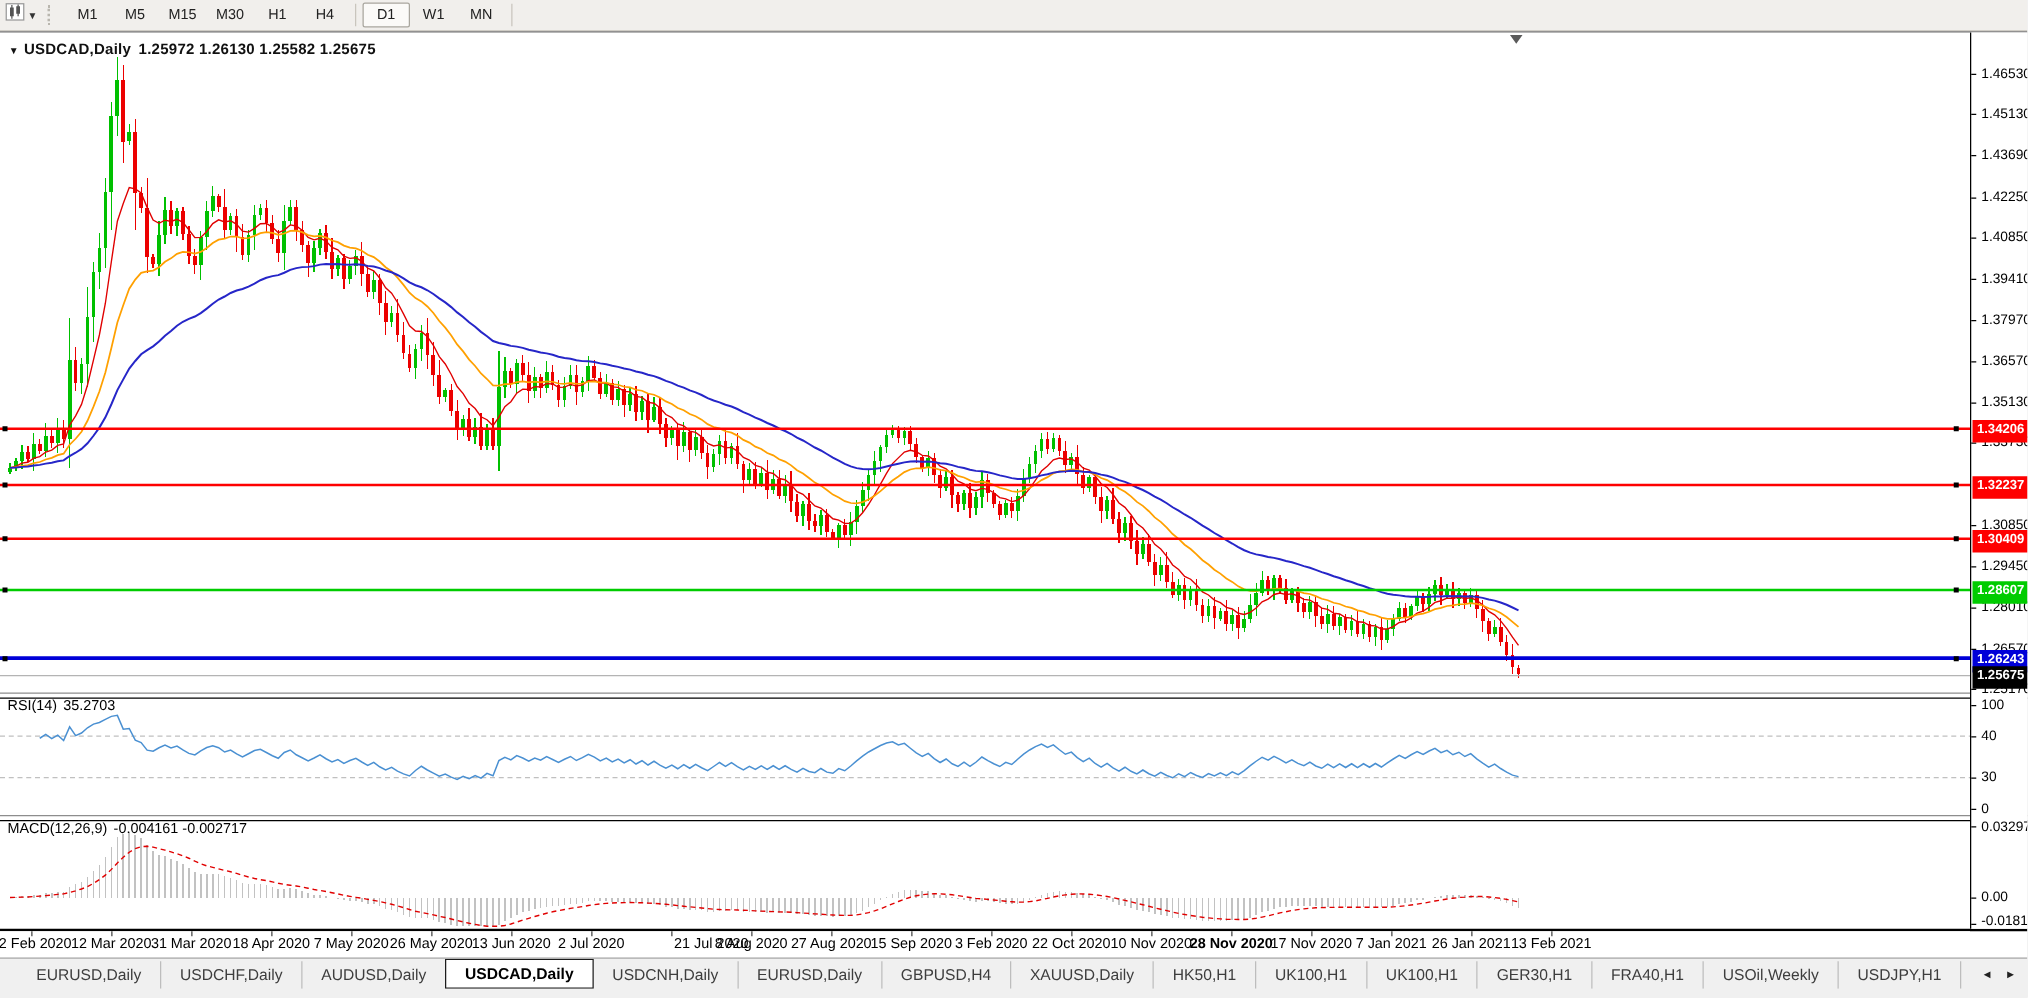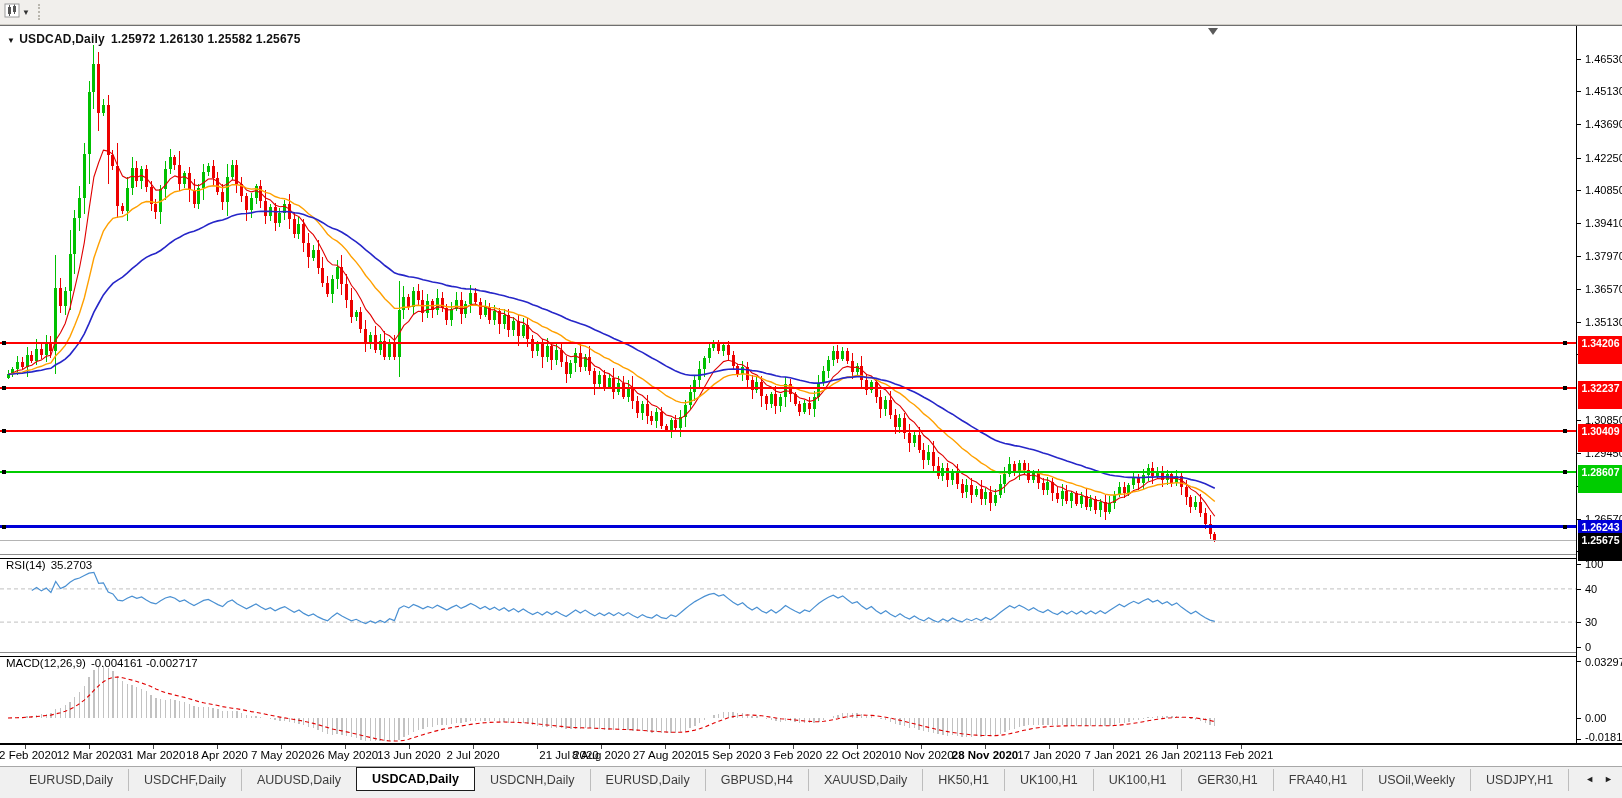--- a/index.html
+++ b/index.html
@@ -42,21 +42,21 @@
   .ind-label span{margin-right:5px;}
   #bottom-axis-line{position:absolute;left:0;top:717px;width:1622px;height:2px;background:#000;}
   #time-axis{position:absolute;left:0;top:719px;width:1576px;height:22px;background:#fff;}
   .date-label{position:absolute;top:4px;transform:translateX(-50%);font-size:11.5px;color:#000;white-space:nowrap;}
   .date-tick{position:absolute;top:0;width:1px;height:4px;background:#444;}
   
   #axis-col{position:absolute;left:1576px;top:0;width:46px;height:717px;background:#fff;
             border-left:1px solid #000;}
   .tickmark{position:absolute;left:0;width:4px;height:1px;background:#000;}
   .ticklabel{position:absolute;left:8px;font-size:11px;color:#000;white-space:nowrap;}
-  .badge{position:absolute;left:1px;width:45px;height:28px;line-height:14px;text-align:center;
+  .badge{position:absolute;left:1px;width:45px;height:18px;line-height:14px;text-align:center;
          font-size:10.5px;font-weight:700;color:#fff;z-index:3;}
   
   #tabbar{position:absolute;left:0;top:766px;width:1622px;height:32px;background:#f0f0f0;
           border-top:1px solid #a8a8a8;display:flex;align-items:flex-start;}
   #tabs{display:flex;flex:1;overflow:hidden;padding-left:14px;align-items:flex-end;}
   .tab{padding:4px 15px;font-size:12.5px;color:#3d3d3d;white-space:nowrap;cursor:default;
        border-left:1px solid #bdbdbd;margin-top:1px;}
   .tab:first-child{border-left:none;}
   .tab.active{background:#fff;border:1px solid #1c1c1c;border-left:1px solid #1c1c1c;
               font-weight:700;color:#000;margin-top:0;}
@@ -76,20 +76,33 @@
             <rect x="1" y="1" width="14" height="13" fill="#ffffff" stroke="#9a9a9a"></rect>
             <rect x="4" y="4" width="3" height="7" fill="#555"></rect>
             <line x1="5.5" y1="2" x2="5.5" y2="13" stroke="#555"></line>
             <rect x="9" y="3" width="3" height="6" fill="#555"></rect>
             <line x1="10.5" y1="1.5" x2="10.5" y2="11" stroke="#555"></line>
           </svg>
       </span>
       <span class="caret">▼</span>
     </div>
     <div class="grip"></div>
+    <div id="tf-buttons" style="display: flex; align-items: center;">
+        <div class="tfbtn">M1</div>
+        <div class="tfbtn">M5</div>
+        <div class="tfbtn">M15</div>
+        <div class="tfbtn">M30</div>
+        <div class="tfbtn">H1</div>
+        <div class="tfbtn">H4</div>
+        <div class="vsep"></div>
+        <div class="tfbtn active">D1</div>
+        <div class="tfbtn">W1</div>
+        <div class="tfbtn">MN</div>
+        <div class="vsep"></div>
+      </div>
   </div>
 
   <div id="chart-area">
     <svg id="main-svg" viewBox="0 0 1576 527">
         <path d="M8,343.1L8,352.3M12.77,339.6L12.77,349.9M17.54,328.7L17.54,348.3M27.08,319.7L27.08,349.8M36.62,311.5L36.62,338.4M46.16,307.7L46.16,335.4M55.7,227.7L55.7,347.0M65.24,259.7L65.24,287.8M70.01,202.5L70.01,282.9M74.78,182.7L74.78,246.6M79.55,159.0L79.55,204.0M84.32,115.7L84.32,187.3M89.09,54.3L89.09,157.1M93.86,18.4L93.86,81.8M103.4,72.4L103.4,88.9M127.25,150.0L127.25,193.6M132.02,130.4L132.02,168.2M141.56,139.2L141.56,162.1M160.64,157.9L160.64,197.1M165.41,133.7L165.41,172.8M170.18,122.1L170.18,146.8M184.49,143.6L184.49,161.2M198.8,157.3L198.8,182.2M203.57,136.9L203.57,172.7M208.34,136.3L208.34,149.3M227.42,136.7L227.42,189.2M232.19,132.6L232.19,152.6M251.27,165.6L251.27,190.6M256.04,156.5L256.04,176.9M270.35,176.7L270.35,193.8M279.89,180.6L279.89,200.2M284.66,173.1L284.66,193.1M298.97,190.0L298.97,212.4M313.28,217.8L313.28,234.2M332.36,248.1L332.36,276.3M337.13,233.2L337.13,261.6M356.21,283.4L356.21,294.3M370.52,304.6L370.52,321.5M380.06,307.1L380.06,327.9M389.6,312.4L389.6,332.8M399.14,254.0L399.14,349.5M403.91,258.9L403.91,291.5M413.45,260.2L413.45,287.0M427.76,266.8L427.76,291.4M437.3,262.0L437.3,287.7M451.61,274.6L451.61,298.8M456.38,264.7L456.38,284.2M465.92,274.3L465.92,290.9M470.69,257.5L470.69,286.1M485,272.5L485,290.2M494.54,278.1L494.54,298.1M504.08,282.2L504.08,301.7M513.62,289.5L513.62,309.3M523.16,290.7L523.16,310.9M537.47,313.5L537.47,329.2M547.01,310.6L547.01,334.6M556.55,316.9L556.55,337.9M570.86,332.5L570.86,350.9M575.63,321.0L575.63,345.2M585.17,327.2L585.17,344.2M599.48,343.6L599.48,360.9M609.02,346.8L609.02,362.3M618.56,348.6L618.56,368.2M628.1,353.2L628.1,375.1M642.41,373.5L642.41,393.4M656.72,380.9L656.72,401.3M671.03,391.0L671.03,411.4M680.57,382.7L680.57,409.6M685.34,372.9L685.34,400.4M690.11,358.3L690.11,383.0M694.88,349.2L694.88,373.7M699.65,333.6L699.65,360.5M704.42,328.6L704.42,350.3M709.19,315.6L709.19,335.6M713.96,313.3L713.96,323.5M723.5,314.9L723.5,328.7M742.58,334.1L742.58,353.9M756.89,348.7L756.89,365.8M771.2,364.8L771.2,381.3M780.74,366.9L780.74,384.7M785.51,349.5L785.51,379.7M804.59,373.0L804.59,387.0M814.13,364.4L814.13,390.0M818.9,347.8L818.9,374.3M823.67,338.6L823.67,359.0M828.44,329.3L828.44,351.3M833.21,319.1L833.21,339.3M842.75,319.6L842.75,334.3M857.06,335.6L857.06,348.7M871.37,352.8L871.37,366.3M885.68,369.4L885.68,388.5M899.99,386.8L899.99,405.9M914.3,402.9L914.3,420.1M928.61,418.4L928.61,437.6M942.92,436.0L942.92,453.6M952.46,441.8L952.46,457.9M966.77,452.4L966.77,470.8M976.31,459.2L976.31,469.7M985.85,461.2L985.85,478.0M995.39,461.9L995.39,478.8M1000.16,448.3L1000.16,471.0M1004.93,439.5L1004.93,465.6M1009.7,429.6L1009.7,450.1M1019.24,433.2L1019.24,453.1M1033.55,443.4L1033.55,455.6M1047.86,449.9L1047.86,468.0M1062.17,457.0L1062.17,479.4M1071.71,464.1L1071.71,481.1M1081.25,464.9L1081.25,481.4M1090.79,468.2L1090.79,484.4M1100.33,472.2L1100.33,489.6M1109.87,469.3L1109.87,487.2M1114.64,464.0L1114.64,481.5M1119.41,454.9L1119.41,470.1M1128.95,455.9L1128.95,469.2M1133.72,446.1L1133.72,461.6M1143.26,442.4L1143.26,461.9M1148.03,436.8L1148.03,453.6M1157.57,440.0L1157.57,452.4M1167.11,443.0L1167.11,458.0M1176.65,443.2L1176.65,458.8M1195.73,469.3L1195.73,482.5" stroke="#00C000" fill="none" stroke-width="1" shape-rendering="crispEdges"></path>
         <path d="M22.31,330.1L22.31,342.5M31.85,323.9L31.85,335.8M41.39,315.7L41.39,331.6M50.93,308.8L50.93,331.4M60.47,250.7L60.47,285.5M98.63,25.0L98.63,103.5M108.17,68.2L108.17,157.0M112.94,122.5L112.94,143.0M117.71,115.5L117.71,191.0M122.48,176.3L122.48,187.2M136.79,134.0L136.79,160.2M146.33,138.2L146.33,164.6M151.1,153.9L151.1,184.1M155.87,172.0L155.87,191.8M174.95,128.0L174.95,142.5M179.72,124.4L179.72,163.9M189.26,140.1L189.26,174.7M194.03,152.3L194.03,181.0M213.11,132.6L213.11,158.7M217.88,144.7L217.88,167.8M222.65,157.3L222.65,182.7M236.96,132.7L236.96,165.7M241.73,149.5L241.73,174.5M246.5,166.0L246.5,194.3M260.81,153.3L260.81,180.5M265.58,163.1L265.58,196.5M275.12,176.2L275.12,204.4M289.43,166.8L289.43,202.0M294.2,184.9L294.2,210.8M303.74,191.8L303.74,225.1M308.51,205.6L308.51,240.8M318.05,212.5L318.05,246.9M322.82,230.2L322.82,260.3M327.59,248.6L327.59,270.3M341.9,227.6L341.9,268.3M346.67,246.5L346.67,281.4M351.44,261.3L351.44,296.4M360.98,280.4L360.98,305.5M365.75,293.2L365.75,325.1M375.29,299.0L375.29,325.6M384.83,303.5L384.83,332.9M394.37,307.5L394.37,332.9M408.68,267.4L408.68,283.1M418.22,256.9L418.22,278.8M422.99,262.7L422.99,295.1M432.53,272.2L432.53,291.2M442.07,264.9L442.07,285.3M446.84,276.9L446.84,298.2M461.15,264.9L461.15,297.0M475.46,260.6L475.46,278.5M480.23,270.9L480.23,292.3M489.77,276.3L489.77,296.7M499.31,281.2L499.31,306.8M508.85,281.8L508.85,309.5M518.39,287.9L518.39,319.3M527.93,290.9L527.93,319.8M532.7,307.6L532.7,330.7M542.24,312.2L542.24,340.6M551.78,315.1L551.78,342.6M561.32,316.4L561.32,340.2M566.09,328.9L566.09,355.8M580.4,316.5L580.4,344.5M589.94,319.3L589.94,347.8M594.71,341.4L594.71,367.7M604.25,342.5L604.25,364.2M613.79,341.2L613.79,372.0M623.33,349.2L623.33,372.4M632.87,349.4L632.87,382.2M637.64,368.5L637.64,390.7M647.18,367.5L647.18,397.3M651.95,384.2L651.95,398.4M661.49,379.9L661.49,402.3M666.26,396.5L666.26,405.3M675.8,388.2L675.8,403.9M718.73,313.4L718.73,327.4M728.27,313.6L728.27,334.1M733.04,323.5L733.04,343.2M737.81,336.7L737.81,350.4M747.35,335.0L747.35,359.6M752.12,348.1L752.12,371.6M761.66,348.7L761.66,379.7M766.43,366.9L766.43,382.6M775.97,359.4L775.97,387.1M790.28,352.4L790.28,374.7M795.05,364.6L795.05,379.4M799.82,374.0L799.82,388.9M809.36,370.4L809.36,387.6M837.98,318.3L837.98,335.8M847.52,320.8L847.52,337.4M852.29,325.5L852.29,351.7M861.83,328.8L861.83,360.5M866.6,346.9L866.6,367.8M876.14,352.1L876.14,375.8M880.91,362.8L880.91,391.4M890.45,363.6L890.45,391.8M895.22,382.2L895.22,407.4M904.76,385.5L904.76,412.0M909.53,396.9L909.53,425.1M919.07,399.8L919.07,426.0M923.84,416.4L923.84,441.6M933.38,414.4L933.38,443.7M938.15,430.3L938.15,451.5M947.69,435.7L947.69,460.1M957.23,436.5L957.23,461.9M962,452.3L962,471.4M971.54,450.6L971.54,476.2M981.08,453.1L981.08,477.5M990.62,458.9L990.62,484.3M1014.47,434.1L1014.47,449.0M1024.01,432.7L1024.01,448.3M1028.78,436.2L1028.78,455.9M1038.32,442.4L1038.32,462.2M1043.09,451.4L1043.09,467.5M1052.63,450.9L1052.63,474.2M1057.4,459.5L1057.4,476.3M1066.94,457.8L1066.94,476.9M1076.48,463.9L1076.48,479.3M1086.02,460.9L1086.02,482.8M1095.56,469.4L1095.56,486.8M1105.1,467.5L1105.1,492.9M1124.18,455.2L1124.18,471.1M1138.49,447.2L1138.49,462.6M1152.8,434.7L1152.8,457.0M1162.34,438.5L1162.34,459.7M1171.88,444.1L1171.88,460.2M1181.42,445.5L1181.42,467.7M1186.19,452.8L1186.19,478.2M1190.96,467.6L1190.96,485.5M1200.5,467.0L1200.5,490.0M1205.27,481.1L1205.27,501.9M1210.04,488.4L1210.04,512.1M1214.81,505.2L1214.81,515.4" stroke="#EC0000" fill="none" stroke-width="1" shape-rendering="crispEdges"></path>
         <path d="M6.50,347.3h3v3.5h-3zM11.27,341.5h3v5.8h-3zM16.04,334.6h3v6.9h-3zM25.58,328.1h3v12.2h-3zM35.12,321.7h3v12.4h-3zM44.66,316.2h3v11.5h-3zM54.20,260.9h3v63.4h-3zM63.74,264.3h3v15.0h-3zM68.51,226.7h3v37.6h-3zM73.28,190.6h3v36.2h-3zM78.05,171.4h3v19.1h-3zM82.82,126.5h3v44.9h-3zM87.59,65.4h3v61.1h-3zM92.36,37.3h3v28.1h-3zM101.90,78.3h3v7.8h-3zM125.75,160.8h3v23.5h-3zM130.52,140.6h3v20.3h-3zM140.06,141.9h3v12.0h-3zM159.14,162.2h3v23.0h-3zM163.91,141.5h3v20.7h-3zM168.68,130.0h3v11.5h-3zM182.99,146.1h3v10.6h-3zM197.30,161.3h3v15.7h-3zM202.07,145.2h3v16.1h-3zM206.84,139.2h3v6.0h-3zM225.92,149.8h3v25.3h-3zM230.69,138.3h3v11.5h-3zM249.77,171.4h3v12.0h-3zM254.54,159.0h3v12.4h-3zM268.85,179.7h3v8.8h-3zM278.39,185.7h3v10.1h-3zM283.16,177.4h3v8.3h-3zM297.47,196.8h3v9.7h-3zM311.78,223.1h3v7.4h-3zM330.86,252.1h3v15.2h-3zM335.63,239.7h3v12.4h-3zM354.71,284.8h3v5.5h-3zM369.02,307.9h3v7.8h-3zM378.56,314.3h3v8.3h-3zM388.10,317.3h3v12.2h-3zM397.64,282.7h3v47.2h-3zM402.41,269.6h3v13.1h-3zM411.95,263.6h3v16.6h-3zM426.26,274.2h3v11.5h-3zM435.80,270.5h3v12.9h-3zM450.11,282.0h3v10.6h-3zM454.88,272.8h3v9.2h-3zM464.42,277.4h3v9.2h-3zM469.19,265.9h3v11.5h-3zM483.50,279.7h3v8.3h-3zM493.04,284.4h3v8.3h-3zM502.58,288.0h3v9.2h-3zM512.12,293.6h3v9.2h-3zM521.66,298.2h3v10.6h-3zM535.97,315.7h3v7.8h-3zM545.51,318.9h3v10.6h-3zM555.05,322.6h3v10.1h-3zM569.36,336.4h3v10.1h-3zM574.13,325.8h3v10.6h-3zM583.67,329.5h3v10.1h-3zM597.98,348.0h3v9.2h-3zM607.52,351.2h3v9.2h-3zM617.06,355.8h3v9.2h-3zM626.60,360.4h3v9.2h-3zM640.91,376.5h3v9.2h-3zM655.22,384.8h3v9.2h-3zM669.53,393.1h3v10.1h-3zM679.07,390.4h3v10.6h-3zM683.84,377.9h3v12.4h-3zM688.61,365.0h3v12.9h-3zM693.38,352.6h3v12.4h-3zM698.15,342.0h3v10.6h-3zM702.92,330.9h3v11.1h-3zM707.69,321.2h3v9.7h-3zM712.46,316.6h3v4.6h-3zM722.00,318.0h3v5.5h-3zM741.08,339.7h3v7.6h-3zM755.39,354.9h3v8.5h-3zM769.70,367.3h3v9.2h-3zM779.24,370.3h3v9.0h-3zM784.01,357.2h3v13.1h-3zM803.09,375.6h3v9.2h-3zM812.63,369.6h3v12.2h-3zM817.40,356.2h3v13.4h-3zM822.17,344.3h3v12.0h-3zM826.94,333.4h3v10.8h-3zM831.71,324.2h3v9.2h-3zM841.25,323.5h3v8.3h-3zM855.56,338.7h3v6.0h-3zM869.87,354.9h3v8.5h-3zM884.18,373.3h3v8.5h-3zM898.49,391.0h3v8.5h-3zM912.80,407.9h3v8.5h-3zM927.11,424.9h3v8.3h-3zM941.42,441.0h3v8.3h-3zM950.96,444.7h3v8.5h-3zM965.27,457.6h3v7.8h-3zM974.81,461.8h3v6.0h-3zM984.35,464.8h3v7.6h-3zM993.89,467.8h3v7.8h-3zM998.66,457.2h3v10.6h-3zM1003.43,447.0h3v10.1h-3zM1008.20,437.1h3v9.9h-3zM1017.74,435.5h3v9.2h-3zM1032.05,445.7h3v7.6h-3zM1046.36,454.9h3v7.6h-3zM1060.67,464.1h3v8.3h-3zM1070.21,466.4h3v7.6h-3zM1079.75,469.4h3v7.6h-3zM1089.29,472.4h3v7.8h-3zM1098.83,474.7h3v7.8h-3zM1108.37,476.3h3v8.5h-3zM1113.14,467.8h3v8.5h-3zM1117.91,459.5h3v8.3h-3zM1127.45,457.9h3v8.5h-3zM1132.22,450.3h3v7.6h-3zM1141.76,448.0h3v8.3h-3zM1146.53,441.0h3v6.9h-3zM1156.07,444.0h3v5.3h-3zM1165.61,447.0h3v5.5h-3zM1175.15,449.3h3v6.2h-3zM1194.23,474.7h3v5.5h-3z" fill="#00C000" shape-rendering="crispEdges"></path>
         <path d="M20.81,334.6h3v5.8h-3zM30.35,328.1h3v6.0h-3zM39.89,321.7h3v6.0h-3zM49.43,316.2h3v8.1h-3zM58.97,260.9h3v18.4h-3zM97.13,37.3h3v48.9h-3zM106.67,78.3h3v49.3h-3zM111.44,127.7h3v11.5h-3zM116.21,139.2h3v39.6h-3zM120.98,178.8h3v5.5h-3zM135.29,140.6h3v13.4h-3zM144.83,141.9h3v18.0h-3zM149.60,159.9h3v17.5h-3zM154.37,177.4h3v7.8h-3zM173.45,130.0h3v8.3h-3zM178.22,138.3h3v18.4h-3zM187.76,146.1h3v16.6h-3zM192.53,162.7h3v14.3h-3zM211.61,139.2h3v12.0h-3zM216.38,151.2h3v13.4h-3zM221.15,164.5h3v10.6h-3zM235.46,138.3h3v18.4h-3zM240.23,156.7h3v12.4h-3zM245.00,169.1h3v14.3h-3zM259.31,159.0h3v15.2h-3zM264.08,174.2h3v14.3h-3zM273.62,179.7h3v16.1h-3zM287.93,177.4h3v14.7h-3zM292.70,192.2h3v14.3h-3zM302.24,196.8h3v18.9h-3zM307.01,215.7h3v14.7h-3zM316.55,223.1h3v18.0h-3zM321.32,241.0h3v14.7h-3zM326.09,255.8h3v11.5h-3zM340.40,239.7h3v17.1h-3zM345.17,256.7h3v16.6h-3zM349.94,273.3h3v17.1h-3zM359.48,284.8h3v17.1h-3zM364.25,301.9h3v13.8h-3zM373.79,307.9h3v14.7h-3zM383.33,314.3h3v15.2h-3zM392.87,317.3h3v12.7h-3zM407.18,269.6h3v10.6h-3zM416.72,263.6h3v9.2h-3zM421.49,272.8h3v12.9h-3zM431.03,274.2h3v9.2h-3zM440.57,270.5h3v10.6h-3zM445.34,281.1h3v11.5h-3zM459.65,272.8h3v13.8h-3zM473.96,265.9h3v9.2h-3zM478.73,275.1h3v12.9h-3zM488.27,279.7h3v12.9h-3zM497.81,284.4h3v12.9h-3zM507.35,288.0h3v14.7h-3zM516.89,293.6h3v15.2h-3zM526.43,298.2h3v13.8h-3zM531.20,312.0h3v11.5h-3zM540.74,315.7h3v13.8h-3zM550.28,318.9h3v13.8h-3zM559.82,322.6h3v12.4h-3zM564.59,335.0h3v11.5h-3zM578.90,325.8h3v13.8h-3zM588.44,329.5h3v14.7h-3zM593.21,344.3h3v12.9h-3zM602.75,348.0h3v12.4h-3zM612.29,351.2h3v13.8h-3zM621.83,355.8h3v13.8h-3zM631.37,360.4h3v13.8h-3zM636.14,374.2h3v11.5h-3zM645.68,376.5h3v12.9h-3zM650.45,389.4h3v4.6h-3zM659.99,384.8h3v13.8h-3zM664.76,398.6h3v4.6h-3zM674.30,393.1h3v7.8h-3zM717.23,316.6h3v6.9h-3zM726.77,318.0h3v10.1h-3zM731.54,328.1h3v10.6h-3zM736.31,338.7h3v8.5h-3zM745.85,339.7h3v12.9h-3zM750.62,352.6h3v10.8h-3zM760.16,354.9h3v13.8h-3zM764.93,368.7h3v7.8h-3zM774.47,367.3h3v12.0h-3zM788.78,357.2h3v10.1h-3zM793.55,367.3h3v9.2h-3zM798.32,376.5h3v8.3h-3zM807.86,375.6h3v6.2h-3zM836.48,324.2h3v7.6h-3zM846.02,323.5h3v10.6h-3zM850.79,334.1h3v10.6h-3zM860.33,338.7h3v13.8h-3zM865.10,352.6h3v10.8h-3zM874.64,354.9h3v15.4h-3zM879.41,370.3h3v11.5h-3zM888.95,373.3h3v14.7h-3zM893.72,388.0h3v11.5h-3zM903.26,391.0h3v14.5h-3zM908.03,405.6h3v10.8h-3zM917.57,407.9h3v14.7h-3zM922.34,422.6h3v10.6h-3zM931.88,424.9h3v13.8h-3zM936.65,438.7h3v10.6h-3zM946.19,441.0h3v12.2h-3zM955.73,444.7h3v12.4h-3zM960.50,457.2h3v8.3h-3zM970.04,457.6h3v10.1h-3zM979.58,461.8h3v10.6h-3zM989.12,464.8h3v10.8h-3zM1012.97,437.1h3v7.6h-3zM1022.51,435.5h3v7.8h-3zM1027.28,443.4h3v9.9h-3zM1036.82,445.7h3v9.9h-3zM1041.59,455.6h3v6.9h-3zM1051.13,454.9h3v10.6h-3zM1055.90,465.5h3v6.9h-3zM1065.44,464.1h3v9.9h-3zM1074.98,466.4h3v10.6h-3zM1084.52,469.4h3v10.8h-3zM1094.06,472.4h3v10.1h-3zM1103.60,474.7h3v10.1h-3zM1122.68,459.5h3v6.9h-3zM1136.99,450.3h3v6.0h-3zM1151.30,441.0h3v8.3h-3zM1160.84,444.0h3v8.5h-3zM1170.38,447.0h3v8.5h-3zM1179.92,449.3h3v10.8h-3zM1184.69,460.2h3v9.9h-3zM1189.46,470.1h3v10.1h-3zM1199.00,474.7h3v11.5h-3zM1203.77,486.2h3v10.8h-3zM1208.54,497.0h3v9.9h-3zM1213.31,507.0h3v5.5h-3z" fill="#EC0000" shape-rendering="crispEdges"></path>
         <polyline points="8.0,347.3 12.8,346.0 17.5,343.5 22.3,342.8 27.1,339.5 31.8,338.3 36.6,334.6 41.4,333.1 46.2,329.3 50.9,328.2 55.7,313.2 60.5,305.7 65.2,296.5 70.0,281.0 74.8,260.9 79.5,241.0 84.3,215.6 89.1,182.2 93.9,150.0 98.6,135.8 103.4,123.1 108.2,124.1 112.9,127.4 117.7,138.9 122.5,149.0 127.2,151.6 132.0,149.1 136.8,150.2 141.6,148.4 146.3,150.9 151.1,156.8 155.9,163.1 160.6,162.9 165.4,158.2 170.2,151.9 174.9,148.9 179.7,150.6 184.5,149.6 189.3,152.5 194.0,157.9 198.8,158.7 203.6,155.7 208.3,152.0 213.1,151.8 217.9,154.7 222.6,159.2 227.4,157.1 232.2,152.9 237.0,153.8 241.7,157.2 246.5,163.0 251.3,164.9 256.0,163.6 260.8,165.9 265.6,171.0 270.3,172.9 275.1,178.0 279.9,179.7 284.7,179.2 289.4,182.1 294.2,187.5 299.0,189.6 303.7,195.4 308.5,203.2 313.3,207.6 318.0,215.0 322.8,224.1 327.6,233.7 332.4,237.8 337.1,238.2 341.9,242.3 346.7,249.2 351.4,258.3 356.2,264.2 361.0,272.6 365.7,282.2 370.5,287.9 375.3,295.6 380.1,299.8 384.8,306.4 389.6,308.8 394.4,313.5 399.1,306.7 403.9,298.4 408.7,294.4 413.4,287.5 418.2,284.3 423.0,284.6 427.8,282.3 432.5,282.5 437.3,279.9 442.1,280.2 446.8,282.9 451.6,282.7 456.4,280.5 461.1,281.9 465.9,280.9 470.7,277.6 475.5,277.0 480.2,279.5 485.0,279.5 489.8,282.5 494.5,282.9 499.3,286.1 504.1,286.5 508.8,290.1 513.6,290.9 518.4,294.9 523.2,295.6 527.9,299.2 532.7,304.6 537.5,307.1 542.2,312.1 547.0,313.6 551.8,317.9 556.5,318.9 561.3,322.5 566.1,327.8 570.9,329.8 575.6,328.9 580.4,331.3 585.2,330.9 589.9,333.9 594.7,339.0 599.5,341.0 604.3,345.3 609.0,346.6 613.8,350.7 618.6,351.8 623.3,355.8 628.1,356.8 632.9,360.7 637.6,366.3 642.4,368.5 647.2,373.2 651.9,377.8 656.7,379.4 661.5,383.7 666.3,388.0 671.0,389.1 675.8,391.8 680.6,391.5 685.3,388.4 690.1,383.2 694.9,376.4 699.6,368.8 704.4,360.3 709.2,351.7 714.0,343.9 718.7,339.3 723.5,334.6 728.3,333.2 733.0,334.4 737.8,337.3 742.6,337.8 747.3,341.1 752.1,346.0 756.9,348.0 761.7,352.6 766.4,357.9 771.2,360.0 776.0,364.3 780.7,365.6 785.5,363.7 790.3,364.5 795.0,367.2 799.8,371.1 804.6,372.1 809.4,374.3 814.1,373.2 818.9,369.5 823.7,363.9 828.4,357.1 833.2,349.8 838.0,345.8 842.7,340.9 847.5,339.4 852.3,340.6 857.1,340.1 861.8,342.9 866.6,347.5 871.4,349.1 876.1,353.8 880.9,360.0 885.7,363.0 890.4,368.6 895.2,375.4 900.0,378.9 904.8,384.8 909.5,391.8 914.3,395.4 919.1,401.5 923.8,408.5 928.6,412.2 933.4,418.1 938.1,425.0 942.9,428.6 947.7,434.1 952.5,436.4 957.2,441.0 962.0,446.5 966.8,449.0 971.5,453.1 976.3,455.1 981.1,458.9 985.8,460.2 990.6,463.6 995.4,464.6 1000.2,462.9 1004.9,459.4 1009.7,454.4 1014.5,452.3 1019.2,448.6 1024.0,447.4 1028.8,448.7 1033.5,448.0 1038.3,449.7 1043.1,452.5 1047.9,453.1 1052.6,455.8 1057.4,459.5 1062.2,460.5 1066.9,463.5 1071.7,464.2 1076.5,467.0 1081.3,467.5 1086.0,470.4 1090.8,470.8 1095.6,473.4 1100.3,473.7 1105.1,476.2 1109.9,476.2 1114.6,474.3 1119.4,471.0 1124.2,470.0 1128.9,467.3 1133.7,463.5 1138.5,461.9 1143.3,458.8 1148.0,454.9 1152.8,453.6 1157.6,451.5 1162.3,451.7 1167.1,450.7 1171.9,451.8 1176.6,451.2 1181.4,453.2 1186.2,457.0 1191.0,462.1 1195.7,464.9 1200.5,469.7 1205.3,475.7 1210.0,482.7 1214.8,489.3" fill="none" stroke="#E00000" stroke-width="1.1"></polyline>
         <polyline points="8.0,347.3 12.8,346.7 17.5,345.6 22.3,345.1 27.1,343.5 31.8,342.6 36.6,340.6 41.4,339.3 46.2,337.1 50.9,335.9 55.7,328.8 60.5,324.0 65.2,318.4 70.0,309.6 74.8,298.3 79.5,286.2 84.3,271.0 89.1,251.4 93.9,231.0 98.6,217.2 103.4,204.0 108.2,196.7 112.9,191.3 117.7,190.1 122.5,189.5 127.2,186.8 132.0,182.4 136.8,179.7 141.6,176.1 146.3,174.5 151.1,174.8 155.9,175.8 160.6,174.5 165.4,171.4 170.2,167.4 174.9,164.7 179.7,163.9 184.5,162.2 189.3,162.2 194.0,163.6 198.8,163.4 203.6,161.7 208.3,159.5 213.1,158.7 217.9,159.3 222.6,160.8 227.4,159.8 232.2,157.7 237.0,157.6 241.7,158.7 246.5,161.1 251.3,162.1 256.0,161.8 260.8,162.9 265.6,165.4 270.3,166.7 275.1,169.5 279.9,171.1 284.7,171.7 289.4,173.6 294.2,176.8 299.0,178.7 303.7,182.2 308.5,186.8 313.3,190.2 318.0,195.1 322.8,200.9 327.6,207.2 332.4,211.5 337.1,214.1 341.9,218.2 346.7,223.4 351.4,229.8 356.2,235.1 361.0,241.4 365.7,248.5 370.5,254.1 375.3,260.7 380.1,265.8 384.8,271.8 389.6,276.2 394.4,281.3 399.1,281.4 403.9,280.3 408.7,280.3 413.4,278.7 418.2,278.2 423.0,278.9 427.8,278.4 432.5,278.9 437.3,278.1 442.1,278.4 446.8,279.8 451.6,280.0 456.4,279.3 461.1,280.0 465.9,279.8 470.7,278.4 475.5,278.1 480.2,279.1 485.0,279.1 489.8,280.4 494.5,280.8 499.3,282.4 504.1,282.9 508.8,284.8 513.6,285.6 518.4,287.8 523.2,288.8 527.9,291.0 532.7,294.1 537.5,296.2 542.2,299.4 547.0,301.2 551.8,304.2 556.5,306.0 561.3,308.7 566.1,312.3 570.9,314.6 575.6,315.7 580.4,318.0 585.2,319.1 589.9,321.5 594.7,324.9 599.5,327.1 604.3,330.3 609.0,332.2 613.8,335.4 618.6,337.3 623.3,340.4 628.1,342.3 632.9,345.3 637.6,349.2 642.4,351.8 647.2,355.4 651.9,359.1 656.7,361.5 661.5,365.0 666.3,368.7 671.0,371.0 675.8,373.9 680.6,375.4 685.3,375.7 690.1,374.7 694.9,372.6 699.6,369.6 704.4,365.9 709.2,361.7 714.0,357.4 718.7,354.2 723.5,350.7 728.3,348.6 733.0,347.6 737.8,347.6 742.6,346.8 747.3,347.4 752.1,348.9 756.9,349.5 761.7,351.3 766.4,353.7 771.2,355.0 776.0,357.3 780.7,358.6 785.5,358.4 790.3,359.3 795.0,360.9 799.8,363.2 804.6,364.4 809.4,366.0 814.1,366.4 818.9,365.4 823.7,363.4 828.4,360.5 833.2,357.1 838.0,354.7 842.7,351.7 847.5,350.0 852.3,349.5 857.1,348.5 861.8,348.9 866.6,350.3 871.4,350.7 876.1,352.6 880.9,355.4 885.7,357.1 890.4,360.0 895.2,363.8 900.0,366.4 904.8,370.1 909.5,374.5 914.3,377.7 919.1,382.0 923.8,386.9 928.6,390.5 933.4,395.1 938.1,400.2 942.9,404.1 947.7,408.8 952.5,412.2 957.2,416.5 962.0,421.2 966.8,424.6 971.5,428.8 976.3,431.9 981.1,435.8 985.8,438.5 990.6,442.1 995.4,444.5 1000.2,445.7 1004.9,445.8 1009.7,445.0 1014.5,445.0 1019.2,444.1 1024.0,444.0 1028.8,444.9 1033.5,445.0 1038.3,446.0 1043.1,447.5 1047.9,448.2 1052.6,449.9 1057.4,452.0 1062.2,453.2 1066.9,455.2 1071.7,456.2 1076.5,458.2 1081.3,459.3 1086.0,461.3 1090.8,462.3 1095.6,464.3 1100.3,465.2 1105.1,467.1 1109.9,468.0 1114.6,468.0 1119.4,467.2 1124.2,467.1 1128.9,466.2 1133.7,464.7 1138.5,463.9 1143.3,462.4 1148.0,460.3 1152.8,459.3 1157.6,457.8 1162.3,457.3 1167.1,456.4 1171.9,456.3 1176.6,455.6 1181.4,456.1 1186.2,457.4 1191.0,459.6 1195.7,461.0 1200.5,463.4 1205.3,466.6 1210.0,470.5 1214.8,474.5" fill="none" stroke="#FFA000" stroke-width="1.4"></polyline>
@@ -166,21 +179,21 @@
         <div class="date-label" style="left: 729px;">15 Sep 2020</div>
         <div class="date-tick" style="left: 793px;"></div>
         <div class="date-label" style="left: 793px;">3 Feb 2020</div>
         <div class="date-tick" style="left: 857px;"></div>
         <div class="date-label" style="left: 857px;">22 Oct 2020</div>
         <div class="date-tick" style="left: 921px;"></div>
         <div class="date-label" style="left: 921px;">10 Nov 2020</div>
         <div class="date-tick" style="left: 985px;"></div>
         <div class="date-label" style="left: 985px; font-weight: bold;">28 Nov 2020</div>
         <div class="date-tick" style="left: 1049px;"></div>
-        <div class="date-label" style="left: 1049px;">17 Jan 2020</div>
+        <div class="date-label" style="left: 1049px;">17 Nov 2020</div>
         <div class="date-tick" style="left: 1113px;"></div>
         <div class="date-label" style="left: 1113px;">7 Jan 2021</div>
         <div class="date-tick" style="left: 1177px;"></div>
         <div class="date-label" style="left: 1177px;">26 Jan 2021</div>
         <div class="date-tick" style="left: 1241px;"></div>
         <div class="date-label" style="left: 1241px;">13 Feb 2021</div>
       </div>
     <div id="axis-col">
         <div class="tickmark" style="top: 33px;"></div>
         <div class="ticklabel" style="top: 27px;">1.46530</div>

